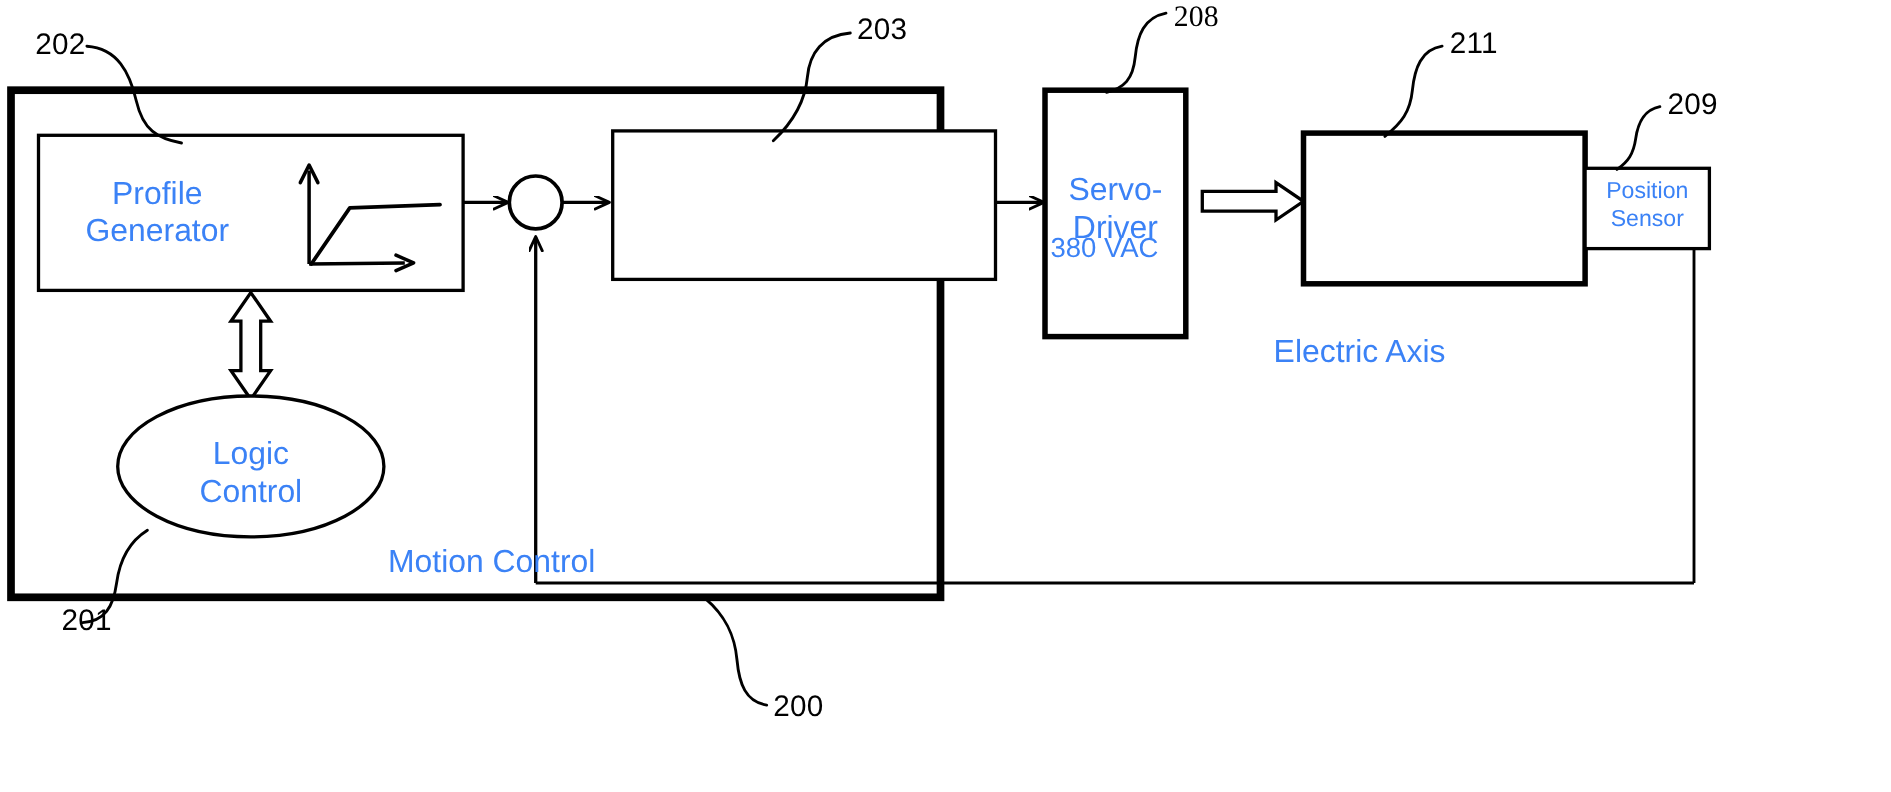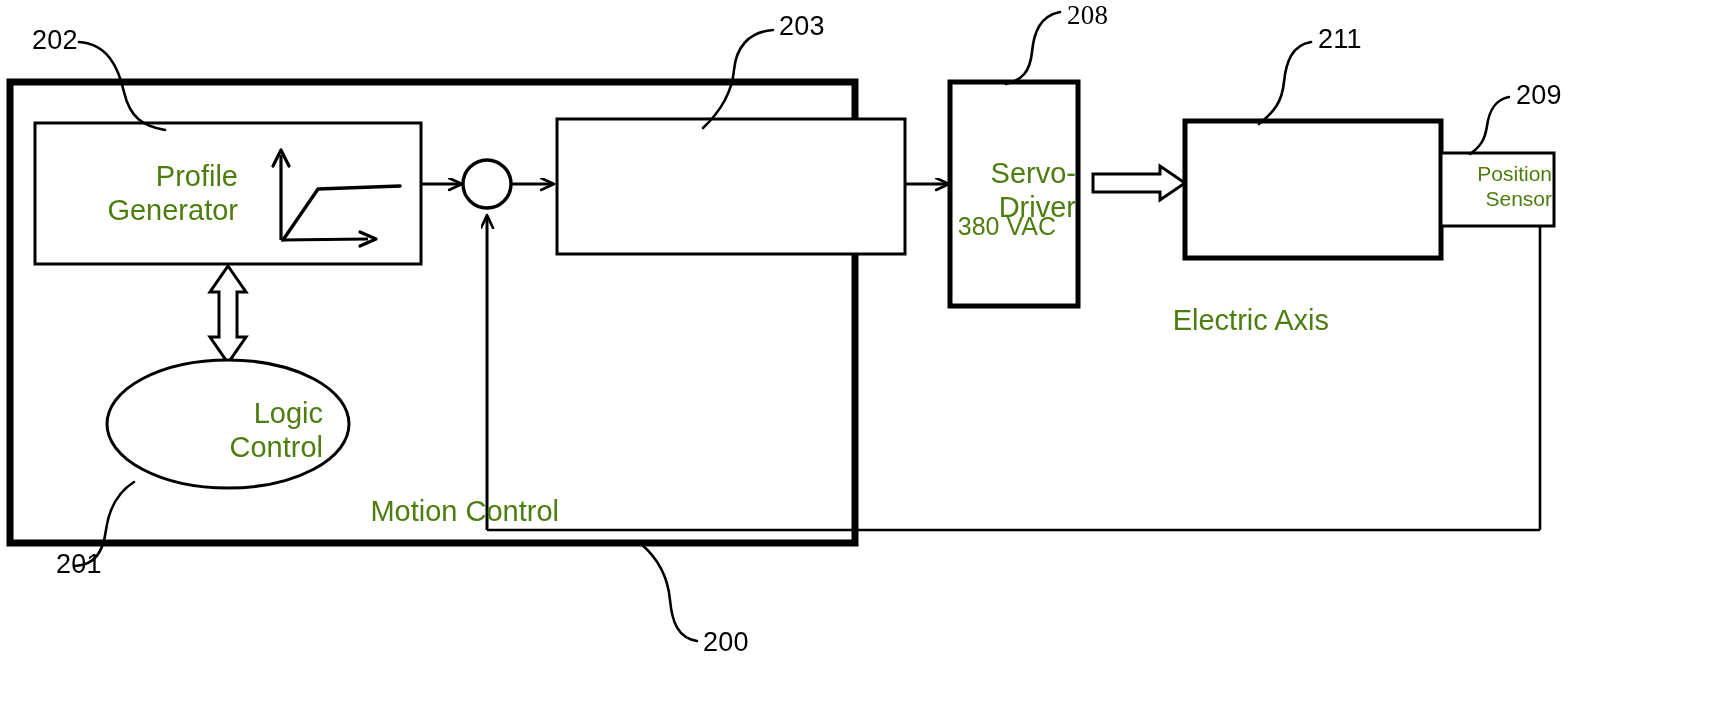--- a/index.html
+++ b/index.html
@@ -21,24 +21,24 @@
   }
   #diagram-svg {
     position: absolute;
     left: 0;
     top: 0;
     width: 1719px;
     height: 720px;
   }
   .lbl {
     position: absolute;
-    text-align: right;
+    text-align: center;
     line-height: 1.17;
     white-space: pre-line;
-    color: #4d7c0f;
+    color: #3b82f6;
     pointer-events: none;
   }
   .ref-num {
     position: absolute;
     font-size: 27px;
     letter-spacing: 0.2px;
     color: #000000;
   }
   .block-text  { font-size: 29px; }
   .small-text  { font-size: 25px; }

